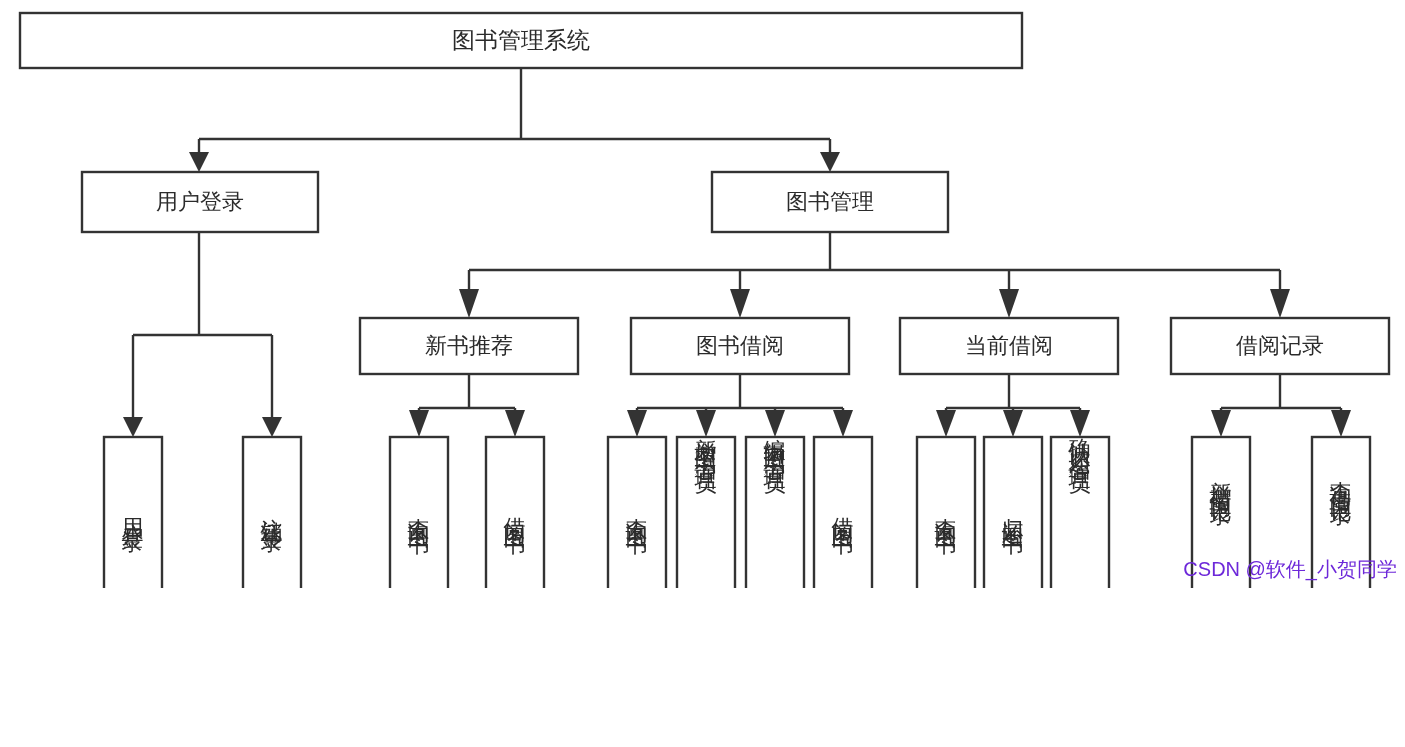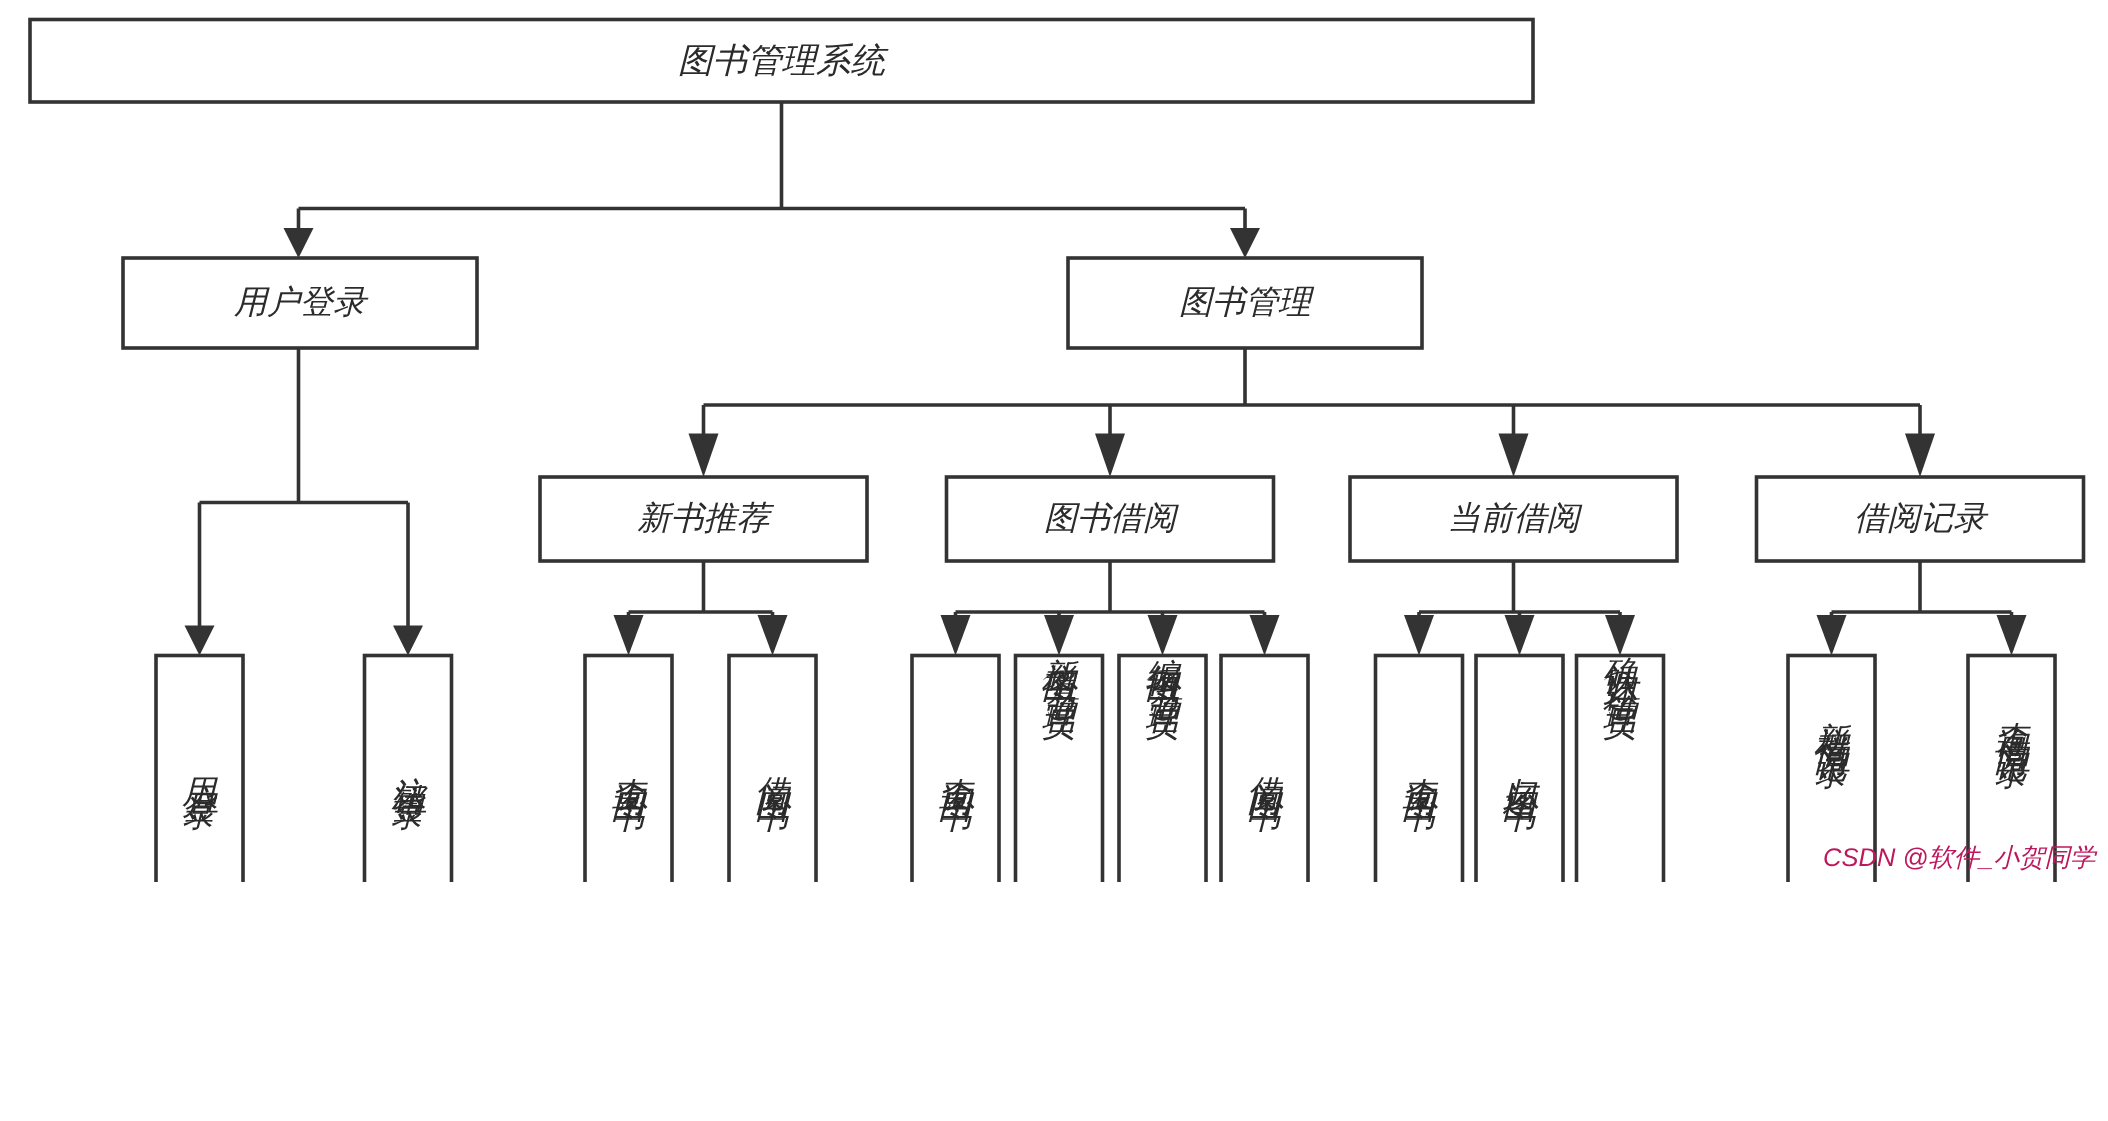--- a/index.html
+++ b/index.html
@@ -10,21 +10,20 @@
   }
   body {
     font-family: "Liberation Sans", "DejaVu Sans", sans-serif;
   }
   #diagram-root {
     position: relative;
     width: 1405px;
     height: 588px;
     background: #ffffff;
     overflow: hidden;
-    font-style: italic;
   }
   svg.diagram-canvas {
     position: absolute;
     top: 0;
     left: 0;
     width: 1405px;
     height: 747px;
     display: block;
   }
   .node-box {
@@ -59,22 +58,22 @@
   }
   .arrow-head {
     fill: #333333;
     stroke: none;
   }
   .watermark {
     position: absolute;
     right: 8px;
     bottom: 5px;
     font-family: "Liberation Sans", "DejaVu Sans", sans-serif;
-    font-size: 17px;
-    color: #be185d;
+    font-size: 20px;
+    color: #6d28d9;
     white-space: nowrap;
     pointer-events: none;
     user-select: none;
   }
 </style>
 </head>
 <body>
 
 <div id="diagram-root">
 

